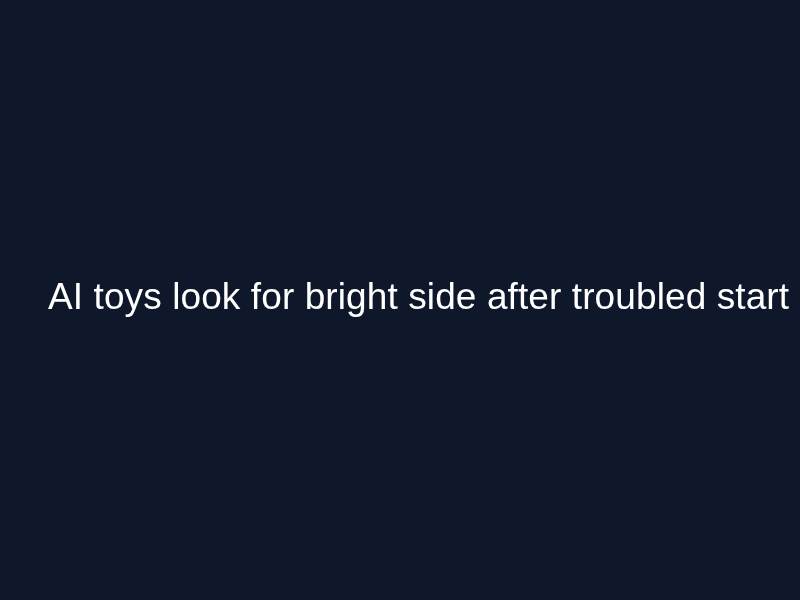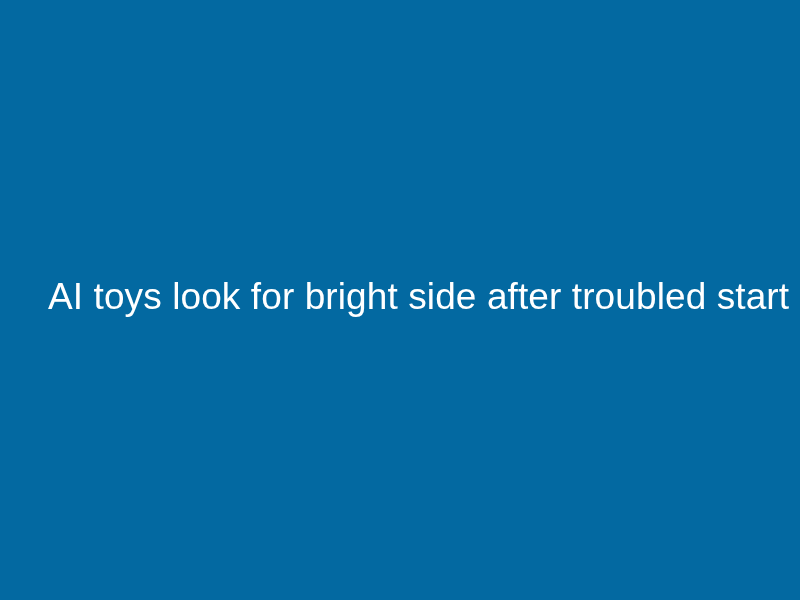--- a/index.html
+++ b/index.html
@@ -43,17 +43,17 @@
     letter-spacing: 0.1px;
     white-space: nowrap;
     position: relative;
     top: -3px;
     -webkit-font-smoothing: antialiased;
   }
 </style>
 </head>
 <body>
 
-<div class="hero" style="background-color: #0369a1;">
+<div class="hero" style="background-color: #0f172a;">
 
   <h1 class="hero-headline" style="color: rgb(255, 255, 255);">AI toys look for bright side after troubled start</h1>
 
 </div>
 
 </body></html>

